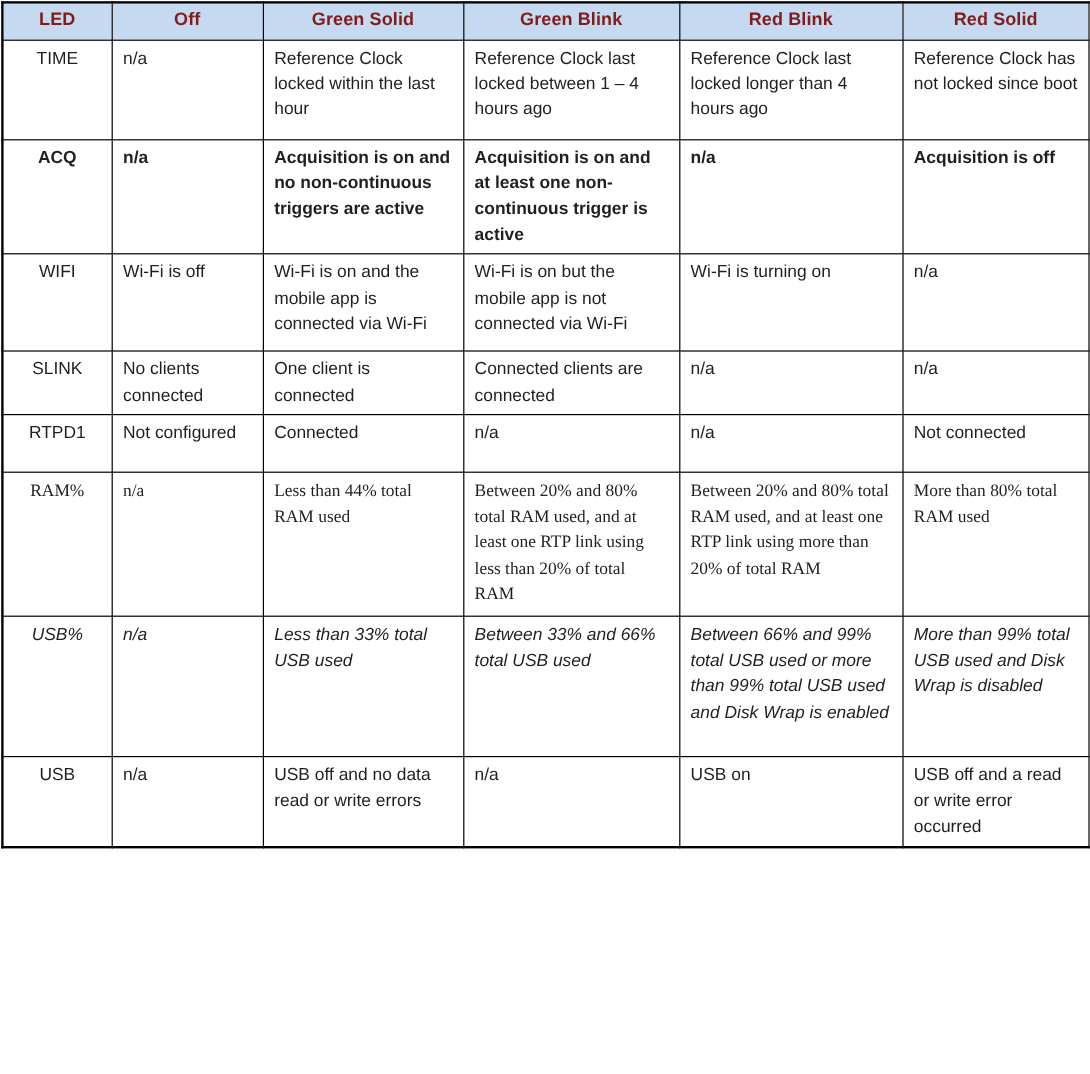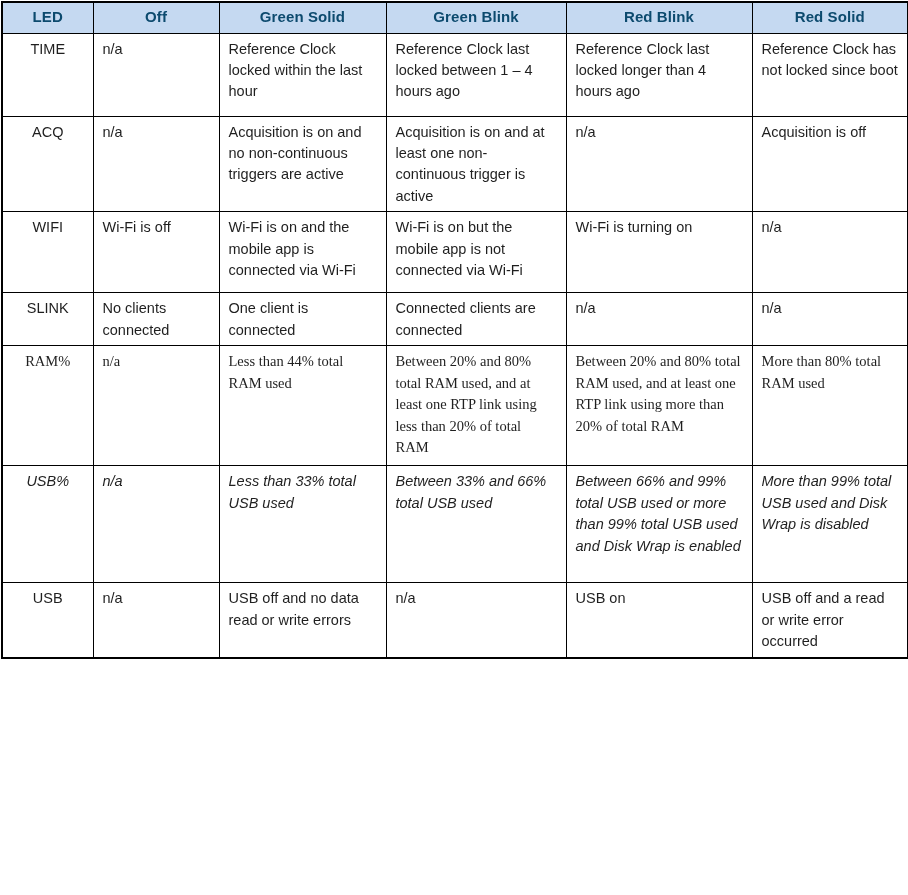--- a/index.html
+++ b/index.html
@@ -32,21 +32,21 @@
   
   col.c-led   { width: 91px; }
   col.c-off   { width: 126px; }
   col.c-gsol  { width: 167px; }
   col.c-gblk  { width: 180px; }
   col.c-rblk  { width: 186px; }
   col.c-rsol  { width: 156px; }
 
   thead th {
     background: #c5d9f1;
-    color: #0c4a6e;
+    color: #7f1d1d;
     font-size: 15px;
     font-weight: bold;
     text-align: center;
     height: 31px;
     padding: 5px 4px 4px 4px;
     vertical-align: middle;
     letter-spacing: 0.1px;
   }
   tbody td {
     color: #1f1f1f;
@@ -55,21 +55,21 @@
     padding: 5px 8px 4px 9px;
     text-align: left;
   }
   tbody td.led-cell {
     text-align: center;
     padding-left: 2px;
     padding-right: 2px;
   }
   
   tr.r0  { height: 83px; margin-left: 48px; }
-  tr.r1  { height: 87px; }
+  tr.r1  { height: 87px; font-weight: bold; }
   tr.r2  { height: 82px; }
   tr.r3  { height: 81px; }
   tr.r4  { height: 47px; }
   tr.r5  { height: 48px; }
   tr.r6  { height: 48px; }
   tr.r7  { height: 76px; }
   tr.r8  { height: 120px; font-family: Liberation Serif, serif; }
   tr.r9  { height: 117px; font-style: italic; }
   tr.r10 { height: 71px; }
 </style>
@@ -122,20 +122,28 @@
         <td>n/a</td>
       </tr>
       <tr class="r4">
         <td class="led-cell">SLINK</td>
         <td>No clients connected</td>
         <td>One client is connected</td>
         <td>Connected clients are connected</td>
         <td>n/a</td>
         <td>n/a</td>
       </tr>
+      <tr class="r5">
+        <td class="led-cell">RTPD1</td>
+        <td>Not configured</td>
+        <td>Connected</td>
+        <td>n/a</td>
+        <td>n/a</td>
+        <td>Not connected</td>
+      </tr>
       <tr class="r8">
         <td class="led-cell">RAM%</td>
         <td>n/a</td>
         <td>Less than 44% total RAM used</td>
         <td>Between 20% and 80% total RAM used, and at least one RTP link using less than 20% of total RAM</td>
         <td>Between 20% and 80% total RAM used, and at least one RTP link using more than 20% of total RAM</td>
         <td>More than 80% total RAM used</td>
       </tr>
       <tr class="r9">
         <td class="led-cell">USB%</td>

